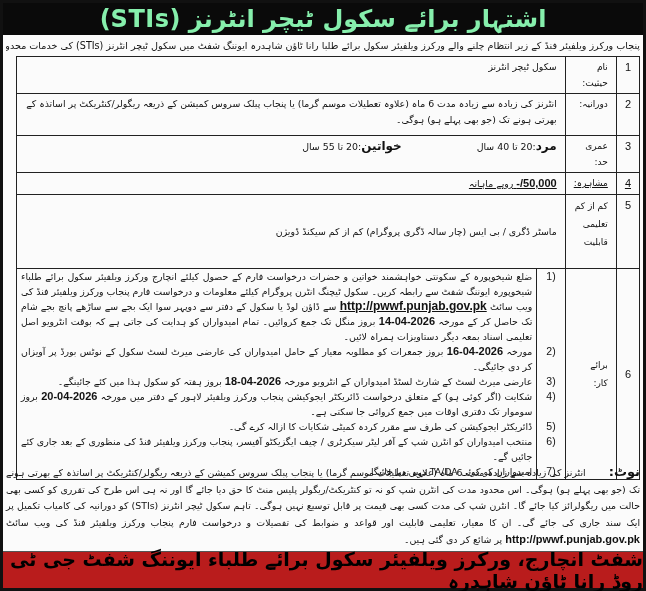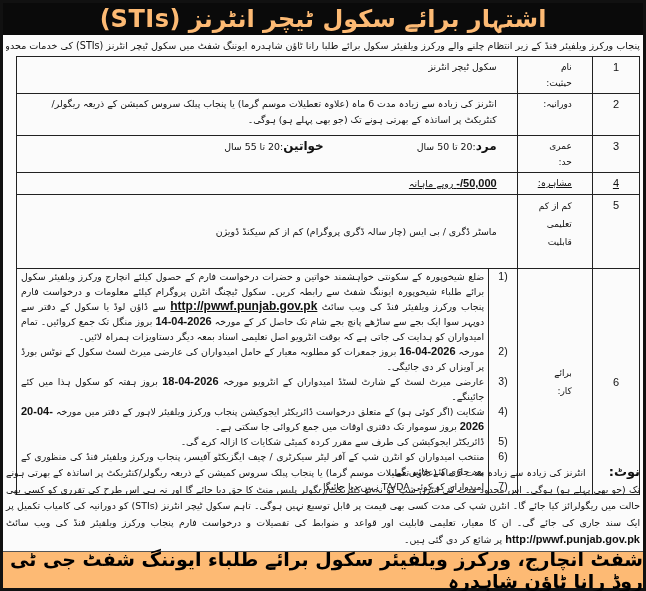--- a/index.html
+++ b/index.html
@@ -10,21 +10,21 @@
       position: relative;
     }
     .frame {
       position: absolute; left: 0; top: 0; width: 646px; height: 591px;
       border: 3px solid #111;
       background: #fbfbfb;
     }
     .title-bar {
       position: absolute; left: 3px; top: 3px; width: 640px; height: 32px;
       background: #0a0a0a;
-      color: #fdba74;
+      color: #86efac;
       display: flex; align-items: center; justify-content: center;
       direction: rtl;
       font-family: "DejaVu Sans", sans-serif;
       font-weight: bold;
       font-size: 24px;
       letter-spacing: 0.5px;
     }
     .intro {
       position: absolute; left: 6px; top: 37px; width: 634px; height: 18px;
       direction: rtl; text-align: right;
@@ -33,37 +33,37 @@
     }
     table.main {
       position: absolute; left: 16px; top: 56px; width: 624px;
       border-collapse: collapse;
       direction: rtl;
       font-size: 9.4px;
     }
     table.main td {
       border: 1px solid #222;
       vertical-align: top;
-      padding: 2px 20px;
+      padding: 2px 8px;
       line-height: 16px;
     }
     td.num { width: 18px; text-align: center; font-family: "Liberation Sans", sans-serif; font-size: 11px; }
     td.label { width: 44px; font-size: 9px; }
     td.content { text-align: right; }
     .row1 td { height: 22px; }
     .row2 td { height: 42px; }
     .row3 td { height: 22px; }
     .row4 td { height: 21px; text-decoration: underline; }
     .row5 td { height: 74px; margin-top: 20px; }
     .row5 td.content { vertical-align: middle; }
     .row5 td.label { line-height: 18px; }
     .row6 td.label { vertical-align: middle; line-height: 18px; }
     .row6 td.num { vertical-align: middle; }
     .bold-big { font-weight: bold; font-size: 12px; }
-    .age-women { margin-right: 90px; }
+    .age-women { margin-right: 72px; }
     table.steps { width: 100%; border-collapse: collapse; }
     table.steps td { border: none; padding: 0 4px; line-height: 15px; }
     table.steps td.sn { width: 28px; border-left: 1px solid #222; text-align: center; font-family: "Liberation Sans", sans-serif; font-size: 10.5px; vertical-align: top; }
     table.steps td.st { text-align: justify; font-size: 9.4px; }
     td.steps-cell { padding: 0 !important; }
     .url {
       font-family: "Liberation Sans", sans-serif;
       font-weight: bold; text-decoration: underline; font-size: 12px;
       direction: ltr; unicode-bidi: embed;
     }
@@ -74,21 +74,21 @@
     }
     .note {
       position: absolute; left: 6px; top: 464px; width: 634px;
       direction: rtl; text-align: justify;
       font-size: 9.4px; line-height: 16.5px;
     }
     .note-label { font-weight: bold; font-size: 13px; margin-left: 20px; }
     .note .url { text-decoration: none; font-size: 11px; }
     .footer-bar {
       position: absolute; left: 3px; top: 551px; width: 640px; height: 37px;
-      background: #fdba74;
+      background: #b91c1c;
       border-top: 1px solid #555;
       display: flex; align-items: center; justify-content: center;
       direction: rtl;
       font-weight: bold; font-size: 19px; color: #000;
     }
   </style>
 </head>
 <body>
 
 <div class="frame"></div>
@@ -106,21 +106,21 @@
   </tr>
   <tr class="row2">
     <td class="num">2</td>
     <td class="label">دورانیہ:</td>
     <td class="content">انٹرنز کی زیادہ سے زیادہ مدت 6 ماہ (علاوہ تعطیلات موسم گرما) یا پنجاب پبلک سروس کمیشن کے ذریعہ ریگولر/کنٹریکٹ پر اساتذہ کے بھرتی ہونے تک (جو بھی پہلے ہو) ہوگی۔</td>
   </tr>
   <tr class="row3">
     <td class="num">3</td>
     <td class="label">عمری حد:</td>
     <td class="content">
-      <span class="bold-big">مرد</span><span>:20 تا 50 سال</span>
+      <span class="bold-big">مرد</span><span>:20 تا 40 سال</span>
       <span class="age-women bold-big">خواتین</span><span>:20 تا 55 سال</span>
     </td>
   </tr>
   <tr class="row4">
     <td class="num">4</td>
     <td class="label">مشاہرہ:</td>
     <td class="content">
       <span class="date">-/50,000</span>
       <span>روپے ماہانہ</span>
     </td>

